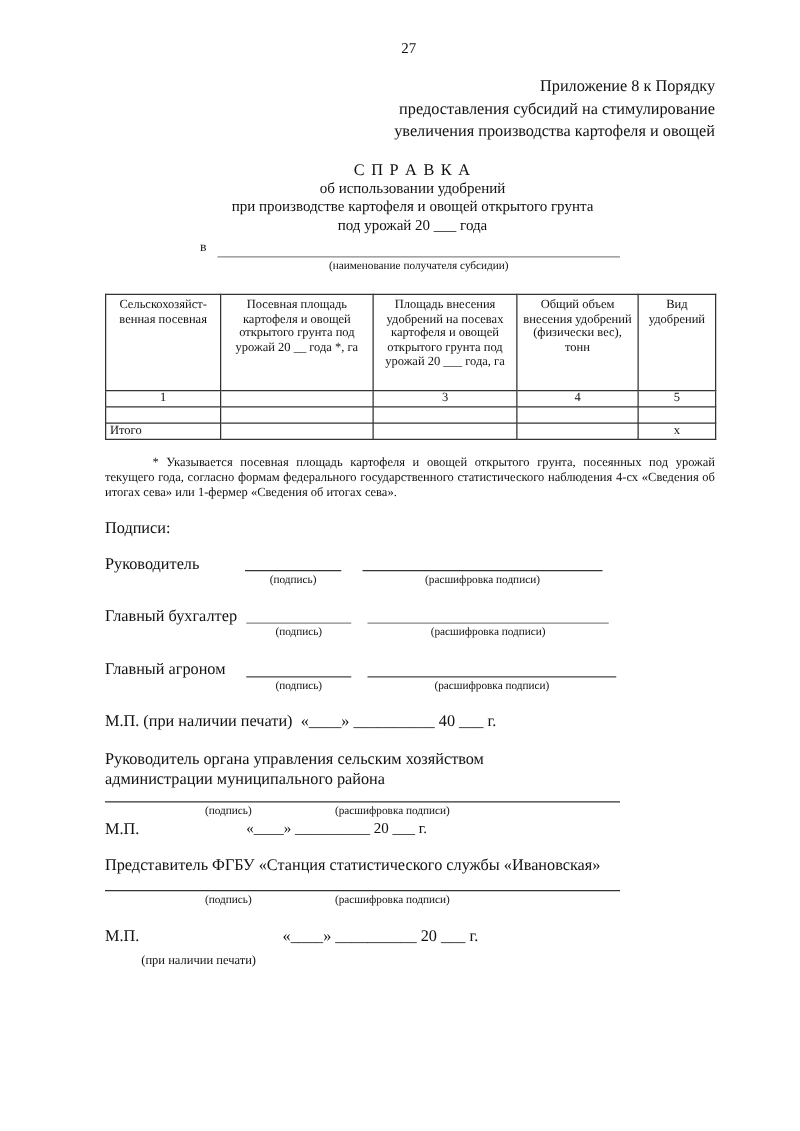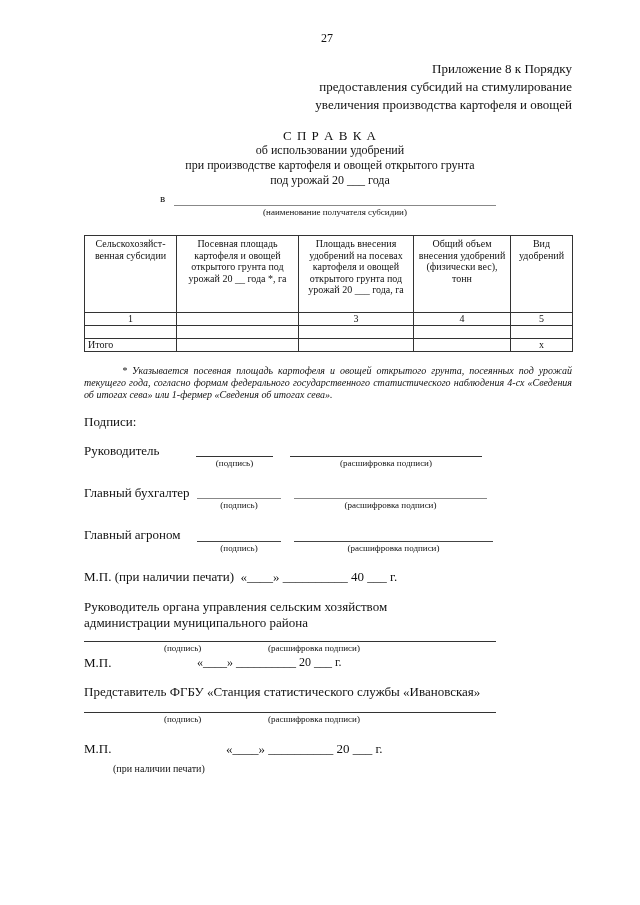--- a/index.html
+++ b/index.html
@@ -21,21 +21,21 @@
                 border-collapse:collapse; table-layout:fixed; font-size:10px; line-height:11.5px; }
   #fert-table td, #fert-table th { border:1px solid #333; padding:0 3px; font-weight:normal;
                 vertical-align:top; text-align:center; }
   #fert-table th { height:74px; padding-top:2px; }
   #fert-table tr.r td { height:12px; line-height:12px; padding:0 3px; }
   #fert-table td.left { text-align:left; }
   .gray-border { border-left:1.5px solid #999 !important; }
   .footnote { position:absolute; left:84px; top:365px; width:488px; font-size:10px;
               line-height:12px; text-align:justify; }
   .footnote p { margin:0; }
-  .footnote .indent { text-indent:38px;font-style:italic; }
+  .footnote .indent { text-indent:38px; }
 </style>
 </head>
 <body>
 
 <div class="abs t12" style="left:321px; top:31px;">27</div>
 
 <div class="abs t13 right" style="right:68px; top:60px; line-height:18px;">
   <div>Приложение 8 к Порядку</div>
   <div>предоставления субсидий на стимулирование</div>
   <div>увеличения производства картофеля и овощей</div>
@@ -55,21 +55,21 @@
 <table id="fert-table">
   <colgroup>
     <col style="width:92px">
       <col style="width:122px">
       <col style="width:115px">
       <col style="width:97px">
       <col style="width:62px">
   </colgroup>
   <tbody>
       <tr>
-    <th class="left" style="text-align:center;">Сельскохозяйст-венная субсидии</th>
+    <th class="left" style="text-align:center;">Сельскохозяйст-венная посевная</th>
     <th>Посевная площадь картофеля и овощей открытого грунта под урожай 20 __ года *, га</th>
     <th class="gray-border">Площадь внесения удобрений на посевах картофеля и овощей открытого грунта под урожай 20 ___ года, га</th>
     <th>Общий объем внесения удобрений (физически вес), тонн</th>
     <th>Вид удобрений</th>
   </tr>
   <tr class="r">
     <td>1</td>
     <td></td>
     <td class="gray-border">3</td>
     <td>4</td>

